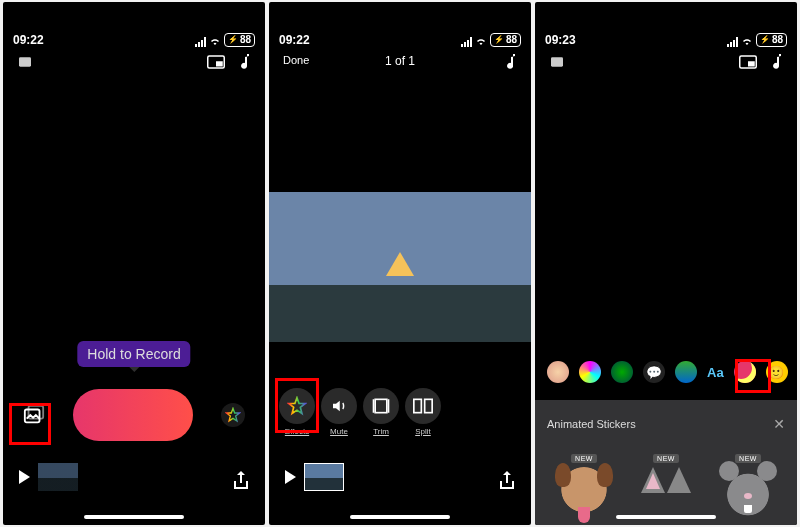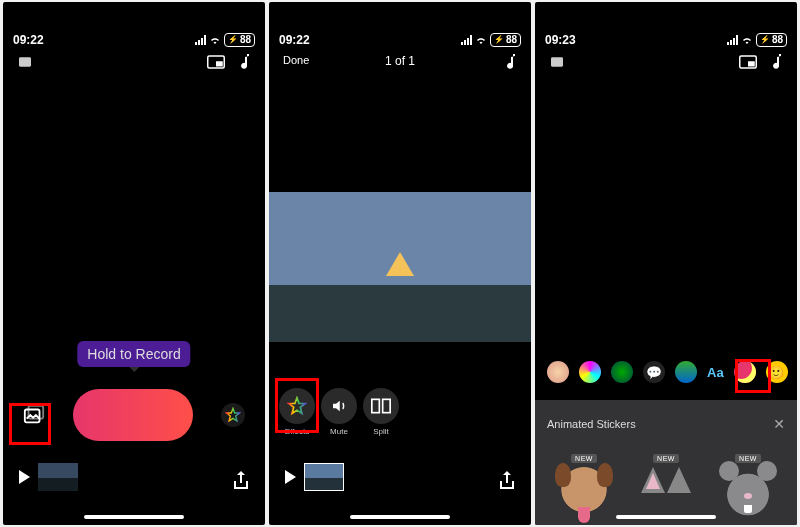--- a/index.html
+++ b/index.html
@@ -36,21 +36,21 @@
   .status{
     height:28px;
     display:flex;
     align-items:center;
     justify-content:space-between;
     padding:0 10px;
     font-size:12px;
     font-weight:600;
     margin-top:24px;
   }
-  .status .right{display:flex;align-items:center;gap:3px;}
+  .status .right{display:flex;align-items:flex-end;gap:3px;}
   .bars{display:flex;align-items:flex-end;gap:1px;height:10px;}
   .bars i{width:2px;background:#fff;display:block;}
   .bars i:nth-child(1){height:3px;}
   .bars i:nth-child(2){height:5px;}
   .bars i:nth-child(3){height:7px;}
   .bars i:nth-child(4){height:10px;}
   .wifi{width:12px;height:12px;}
   .battpill{
     border:1px solid #fff;border-radius:4px;padding:0 3px;font-size:10px;line-height:12px;height:14px;display:flex;align-items:center;gap:2px;
   }
@@ -100,21 +100,21 @@
     position:absolute;top:60px;left:50%;transform:translateX(-50%);
     width:0;height:0;border-left:14px solid transparent;border-right:14px solid transparent;border-bottom:24px solid #f5c25a;
   }
   
   .editbar{
     position:absolute;bottom:80px;left:0;right:0;height:66px;
     display:flex;align-items:center;gap:6px;padding:0 10px;overflow:hidden;
   }
   .edit-item{display:flex;flex-direction:column;align-items:center;gap:3px;flex:0 0 auto;}
   .edit-circle{width:36px;height:36px;border-radius:50%;background:var(--pill);display:flex;align-items:center;justify-content:center;}
-  .edit-label{font-size:8px;color:#ccc;}
+  .edit-label{font-size:8px;color:#ccc;text-decoration:underline;}
   
   .fx-strip{
     position:absolute;bottom:138px;left:0;right:0;height:30px;
     display:flex;align-items:center;gap:10px;padding:0 12px;
   }
   .fx{width:22px;height:22px;border-radius:50%;flex:0 0 auto;display:flex;align-items:center;justify-content:center;font-size:13px;}
   .fx-aa{color:#5ac8fa;font-weight:700;font-size:13px;width:auto;}
   
   .sticker-panel{
     position:absolute;bottom:0;left:0;right:0;top:398px;background:var(--sticker-panel);
@@ -272,20 +272,29 @@
             <svg width="18" height="18" viewBox="0 0 24 24">
               <path fill="#fff" d="M4 9v6h4l5 4V5L8 9z"></path>
               <path d="M17 8c1.5 1.5 1.5 6.5 0 8" stroke="#fff" fill="none" stroke-width="2"></path>
             </svg>
           </div>
       <span class="edit-label">Mute</span>
     </div>
     <div class="edit-item">
       <div class="edit-circle">
             <svg width="20" height="16" viewBox="0 0 24 18">
+              <rect x="5" y="1" width="14" height="16" fill="none" stroke="#fff" stroke-width="2"></rect>
+              <path d="M3 1v16M21 1v16" stroke="#fff" stroke-width="2"></path>
+            </svg>
+          </div>
+      <span class="edit-label">Trim</span>
+    </div>
+    <div class="edit-item">
+      <div class="edit-circle">
+            <svg width="20" height="16" viewBox="0 0 24 18">
               <rect x="1" y="1" width="9" height="16" fill="none" stroke="#fff" stroke-width="2"></rect>
               <rect x="14" y="1" width="9" height="16" fill="none" stroke="#fff" stroke-width="2"></rect>
             </svg>
           </div>
       <span class="edit-label">Split</span>
     </div>
   </div>
 
   <div class="hl" style="left:6px;bottom:92px;width:44px;height:55px;"></div>
 

